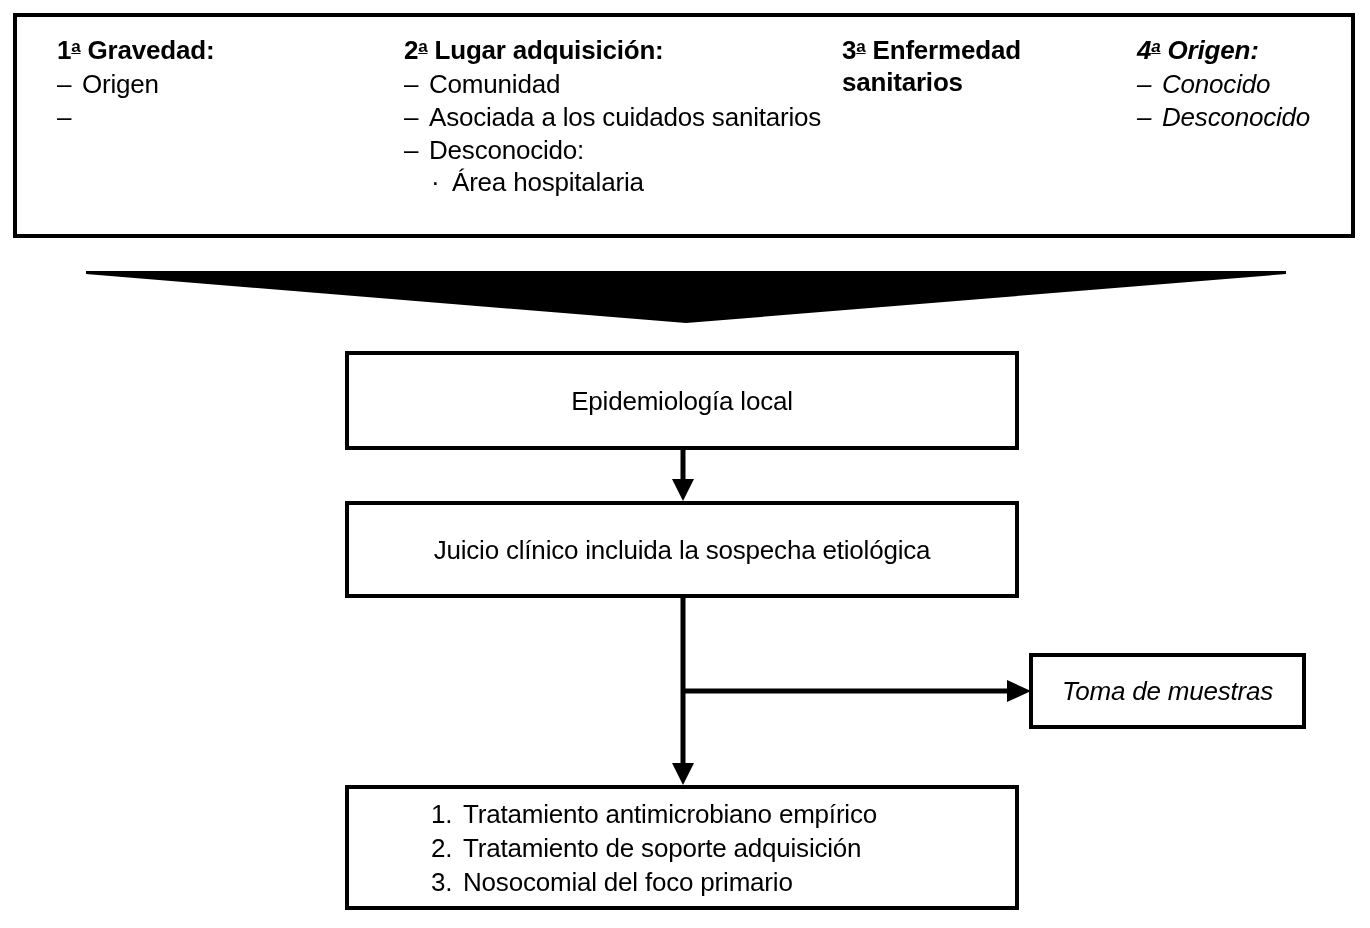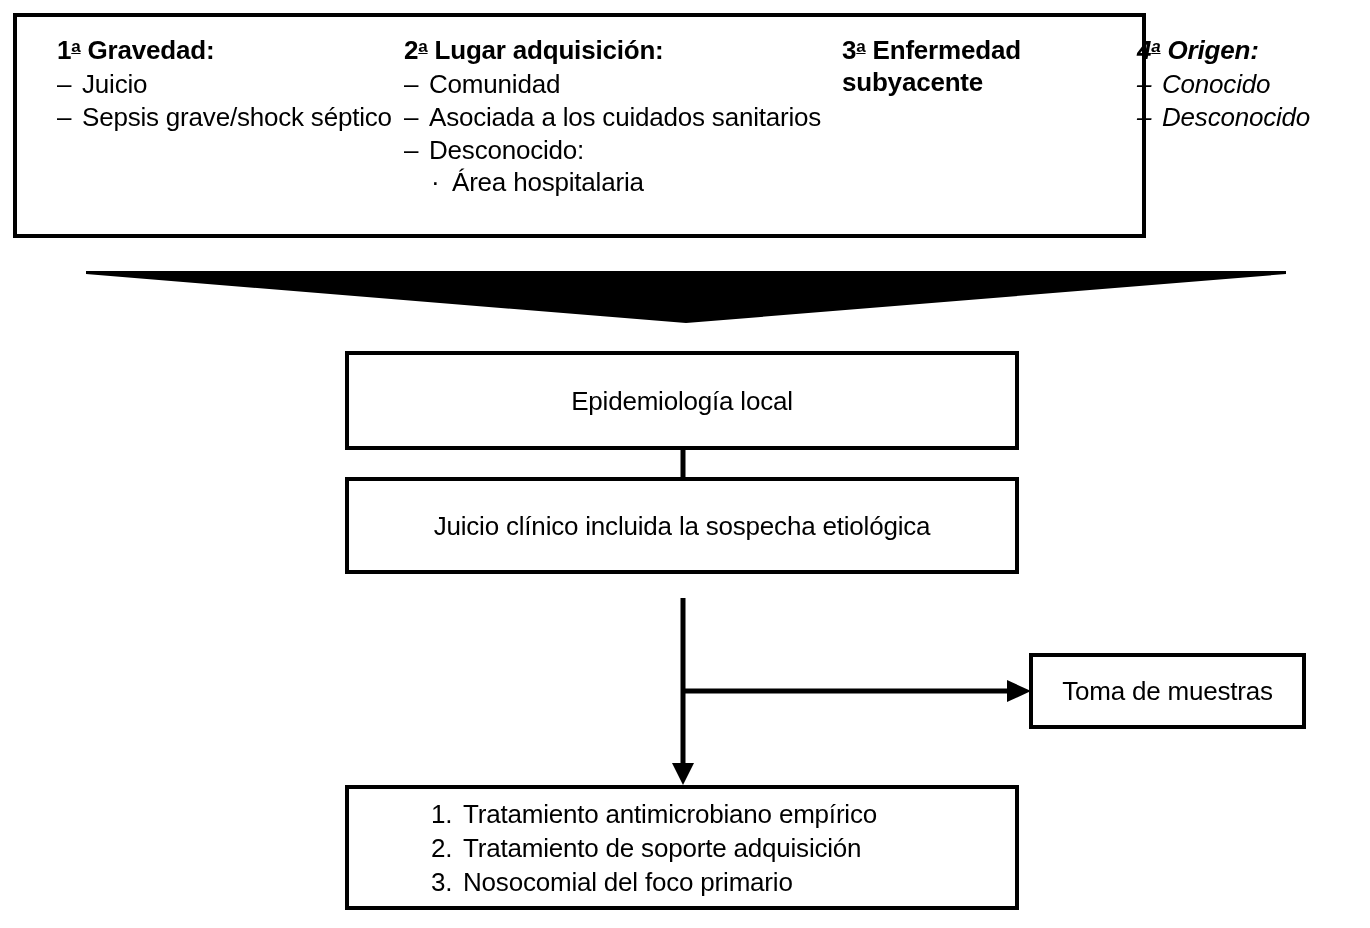--- a/index.html
+++ b/index.html
@@ -17,21 +17,21 @@
     height: 928px;
     background: #ffffff;
     overflow: hidden;
   }
 
   
   .criteria-panel {
     position: absolute;
     left: 13px;
     top: 13px;
-    width: 1133px;
+    width: 1342px;
     height: 225px;
     border: 4px solid #000;
     box-sizing: border-box;
     background: #fff;
   }
   .crit-col {
     position: absolute;
     top: 17px;
   }
   .crit-col.c1 { left: 40px;   width: 350px; }
@@ -101,24 +101,24 @@
     align-items: center;
     justify-content: center;
     font-size: 26px;
     line-height: 34px;
     letter-spacing: -0.2px;
   }
   #box-epidemiologia {
     left: 345px; top: 351px; width: 674px; height: 99px;
   }
   #box-juicio {
-    left: 345px; top: 477px; width: 674px; height: 97px;
+    left: 345px; top: 501px; width: 674px; height: 97px;
   }
   #box-toma {
-    left: 1029px; top: 653px; width: 277px; height: 76px;
+    left: 1029px; top: 653px; width: 277px; height: 76px; font-style: italic;
   }
   #box-tratamiento {
     left: 345px; top: 785px; width: 674px; height: 125px;
     justify-content: flex-start;
   }
   .num-list {
     margin: 0;
     padding: 0 0 0 82px;
     list-style: none;
     font-size: 26px;
@@ -148,37 +148,37 @@
 </head>
 <body>
 
 <div id="canvas">
 
   <div class="criteria-panel">
 
     <div class="crit-col c1">
       <div class="crit-head"><span>1</span><span class="ord">a</span> <span>Gravedad:</span></div>
       <ul class="crit-list">
-        <li><span class="dash">–</span><span>Juicio</span></li>
-        <li><span class="dash">–</span><span>Sepsis grave/shock séptico</span></li>
+        <li><span class="dash">–</span><span>Origen</span></li>
+        <li><span class="dash">–</span></li>
       </ul>
     </div>
 
     <div class="crit-col c2">
       <div class="crit-head"><span>2</span><span class="ord">a</span> <span>Lugar adquisición:</span></div>
       <ul class="crit-list">
         <li><span class="dash">–</span><span>Comunidad</span></li>
         <li><span class="dash">–</span><span>Asociada a los cuidados sanitarios</span></li>
         <li><span class="dash">–</span><span>Desconocido:</span></li>
         <li class="sub"><span class="mdot">·</span><span>Área hospitalaria</span></li>
       </ul>
     </div>
 
     <div class="crit-col c3">
-      <div class="crit-head wrap"><span>3</span><span class="ord">a</span> <span>Enfermedad subyacente</span></div>
+      <div class="crit-head wrap"><span>3</span><span class="ord">a</span> <span>Enfermedad sanitarios</span></div>
     </div>
 
     <div class="crit-col c4">
       <div class="crit-head"><span>4</span><span class="ord">a</span> <span>Origen:</span></div>
       <ul class="crit-list">
         <li><span class="dash">–</span><span>Conocido</span></li>
         <li><span class="dash">–</span><span>Desconocido</span></li>
       </ul>
     </div>
   </div>

